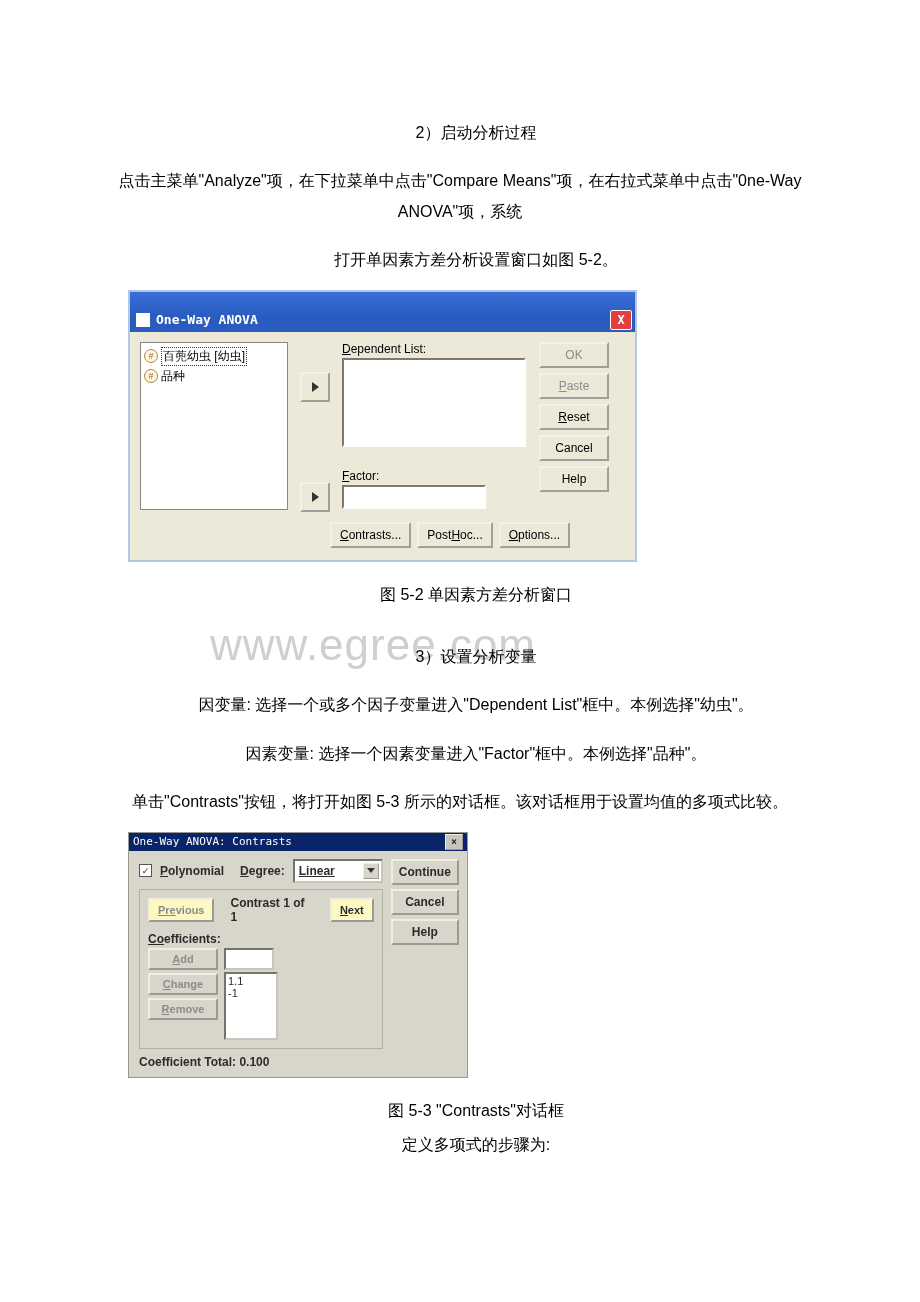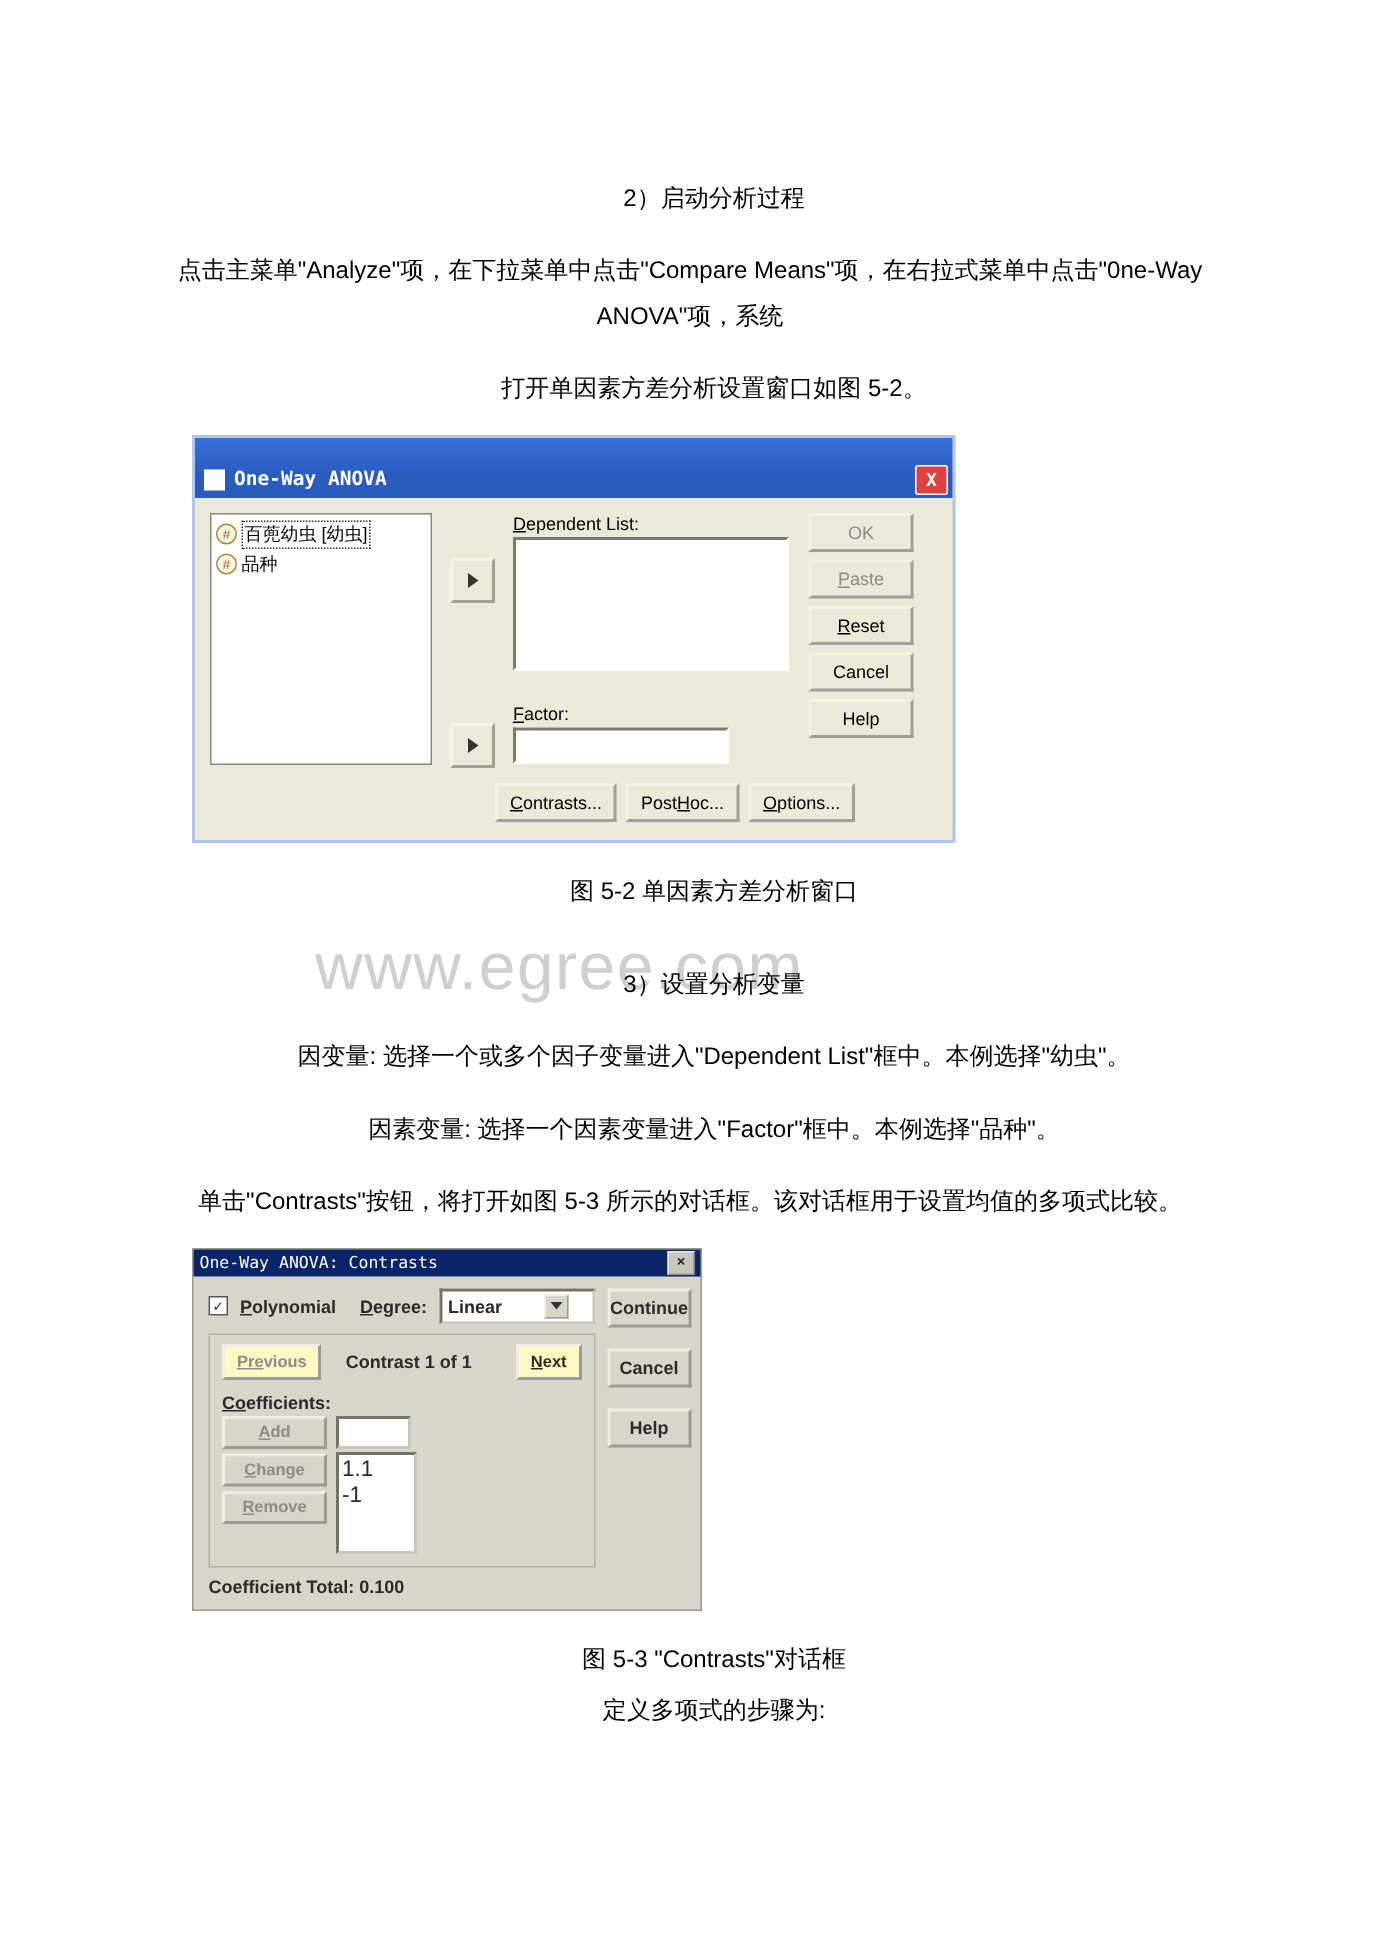--- a/index.html
+++ b/index.html
@@ -210,21 +210,21 @@
   }
   .dlg2-body {
     display: flex;
     padding: 8px 8px 8px 10px;
     gap: 8px;
     font-size: 12px;
   }
   .d2-left { flex: 1; }
   .d2-right {
     width: 76px;
-    display: flex; flex-direction: column; gap: 14px;
+    display: flex; flex-direction: column; gap: 4px;
   }
   .d2-btn {
     height: 22px;
     background: #d8d6ca;
     border: 2px outset #f0eee2;
     font-size: 12px; font-weight: bold;
     display: flex; align-items: center; justify-content: center;
   }
   .row1 {
     display: flex; align-items: center; gap: 8px;
@@ -235,21 +235,22 @@
     border: 1px solid #555;
     background: #fff;
     display: inline-flex; align-items: center; justify-content: center;
     font-size: 9px;
   }
   .deg-sel {
     width: 80px; height: 20px;
     background: #fff;
     border: 2px inset #c8c6ba;
     display: flex; align-items: center; justify-content: space-between;
-    padding: 0 16px 0 4px;
+    padding: 0 2px 0 4px;
+    text-decoration: underline;
   }
   .dd-arrow {
     width: 14px; height: 14px;
     background: #d8d6ca;
     border: 1px outset #eee;
     display: flex; align-items: center; justify-content: center;
   }
   .tri-down {
     width: 0; height: 0;
     border-left: 4px solid transparent;
@@ -275,21 +276,21 @@
   }
   .mini-btn.disabled { color: #8b8b8b; }
   .coef-row { display: flex; gap: 6px; }
   .coef-btns {
     display: flex; flex-direction: column; gap: 3px;
   }
   .coef-list {
     width: 46px; height: 62px;
     background: #fff;
     border: 2px inset #c8c6ba;
-    font-size: 15px;
+    font-size: 11px;
     padding: 1px 2px;
   }
   .coef-in {
     width: 46px; height: 18px;
     background: #fff;
     border: 2px inset #c8c6ba;
   }
   .bold { font-weight: bold; }
   .sub-btn {
     font-size: 11px; font-weight: bold;

